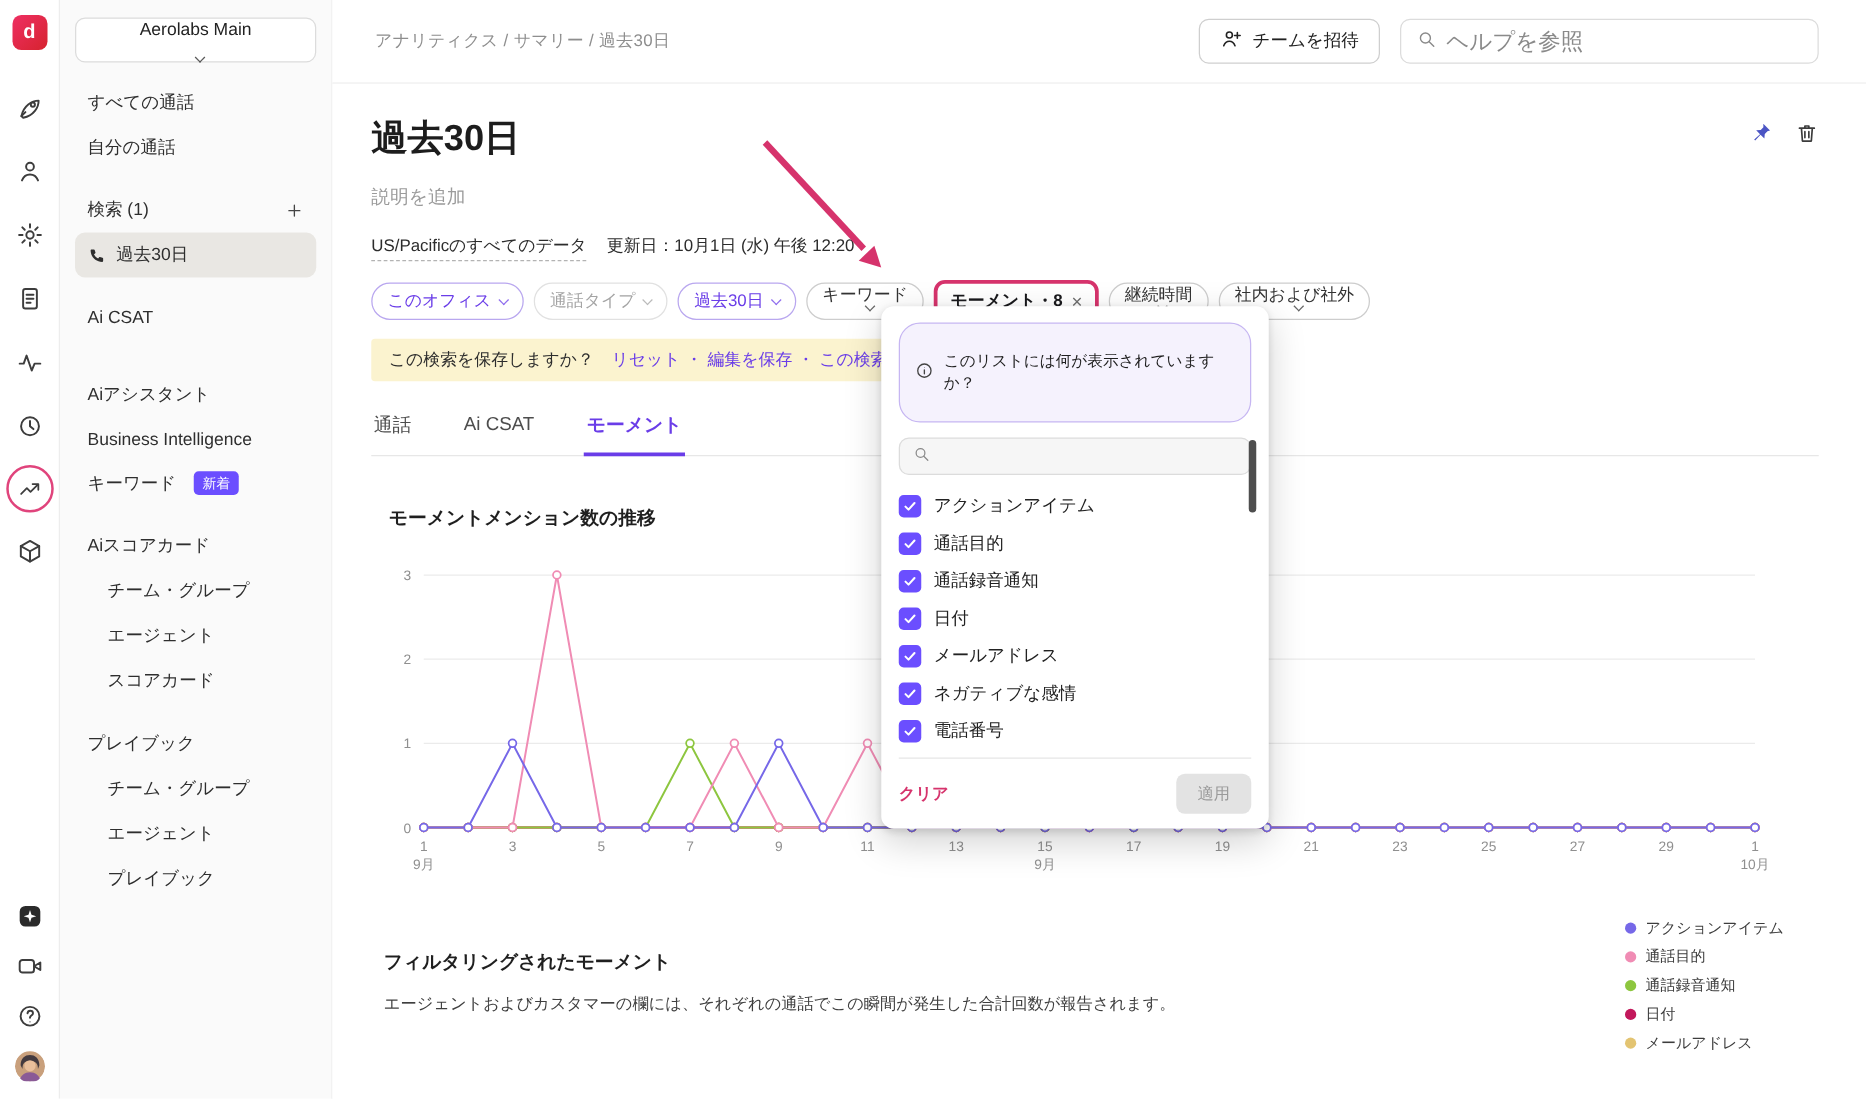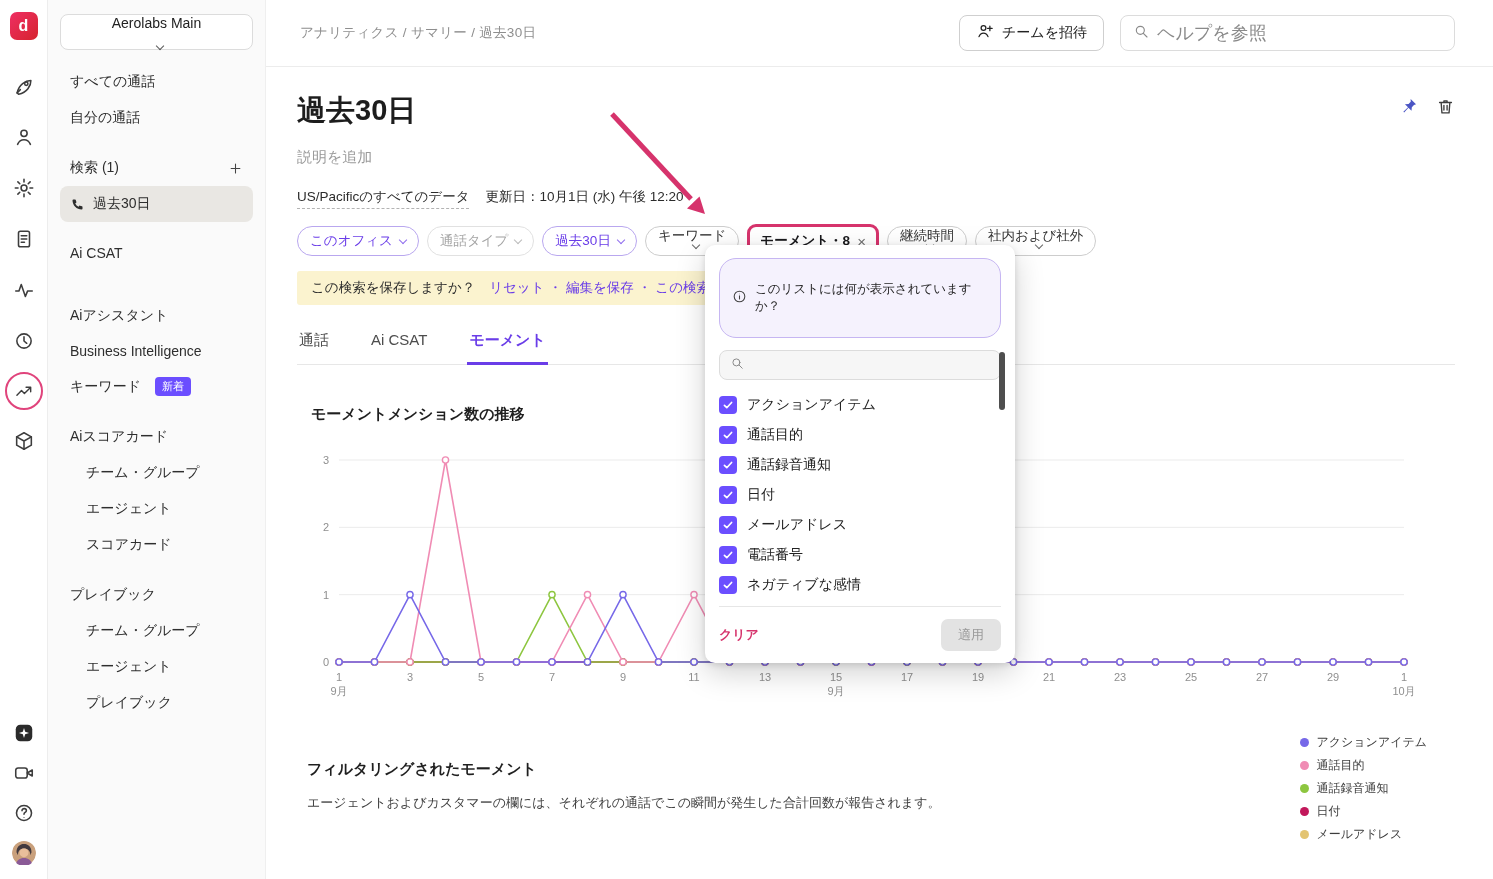--- a/index.html
+++ b/index.html
@@ -659,29 +659,29 @@
           </svg>
         </span>
         <span class="opt-label">メールアドレス</span>
       </div>
       <div class="opt-row">
         <span class="cbx">
           <svg viewBox="0 0 16 16" fill="none" stroke="#fff" stroke-width="2.2" stroke-linecap="round" stroke-linejoin="round">
             <path d="M3.2 8.4l3.2 3.2 6.4-7"></path>
           </svg>
         </span>
-        <span class="opt-label">電話番号</span>
+        <span class="opt-label">ネガティブな感情</span>
       </div>
       <div class="opt-row">
         <span class="cbx">
           <svg viewBox="0 0 16 16" fill="none" stroke="#fff" stroke-width="2.2" stroke-linecap="round" stroke-linejoin="round">
             <path d="M3.2 8.4l3.2 3.2 6.4-7"></path>
           </svg>
         </span>
-        <span class="opt-label">ネガティブな感情</span>
+        <span class="opt-label">電話番号</span>
       </div>
     </div>
   <div class="scroll-thumb"></div>
   <div class="popup-divider"></div>
   <div class="popup-footer">
     <span class="clear">クリア</span>
     <button class="apply" disabled="">適用</button>
   </div>
 </div>
 

